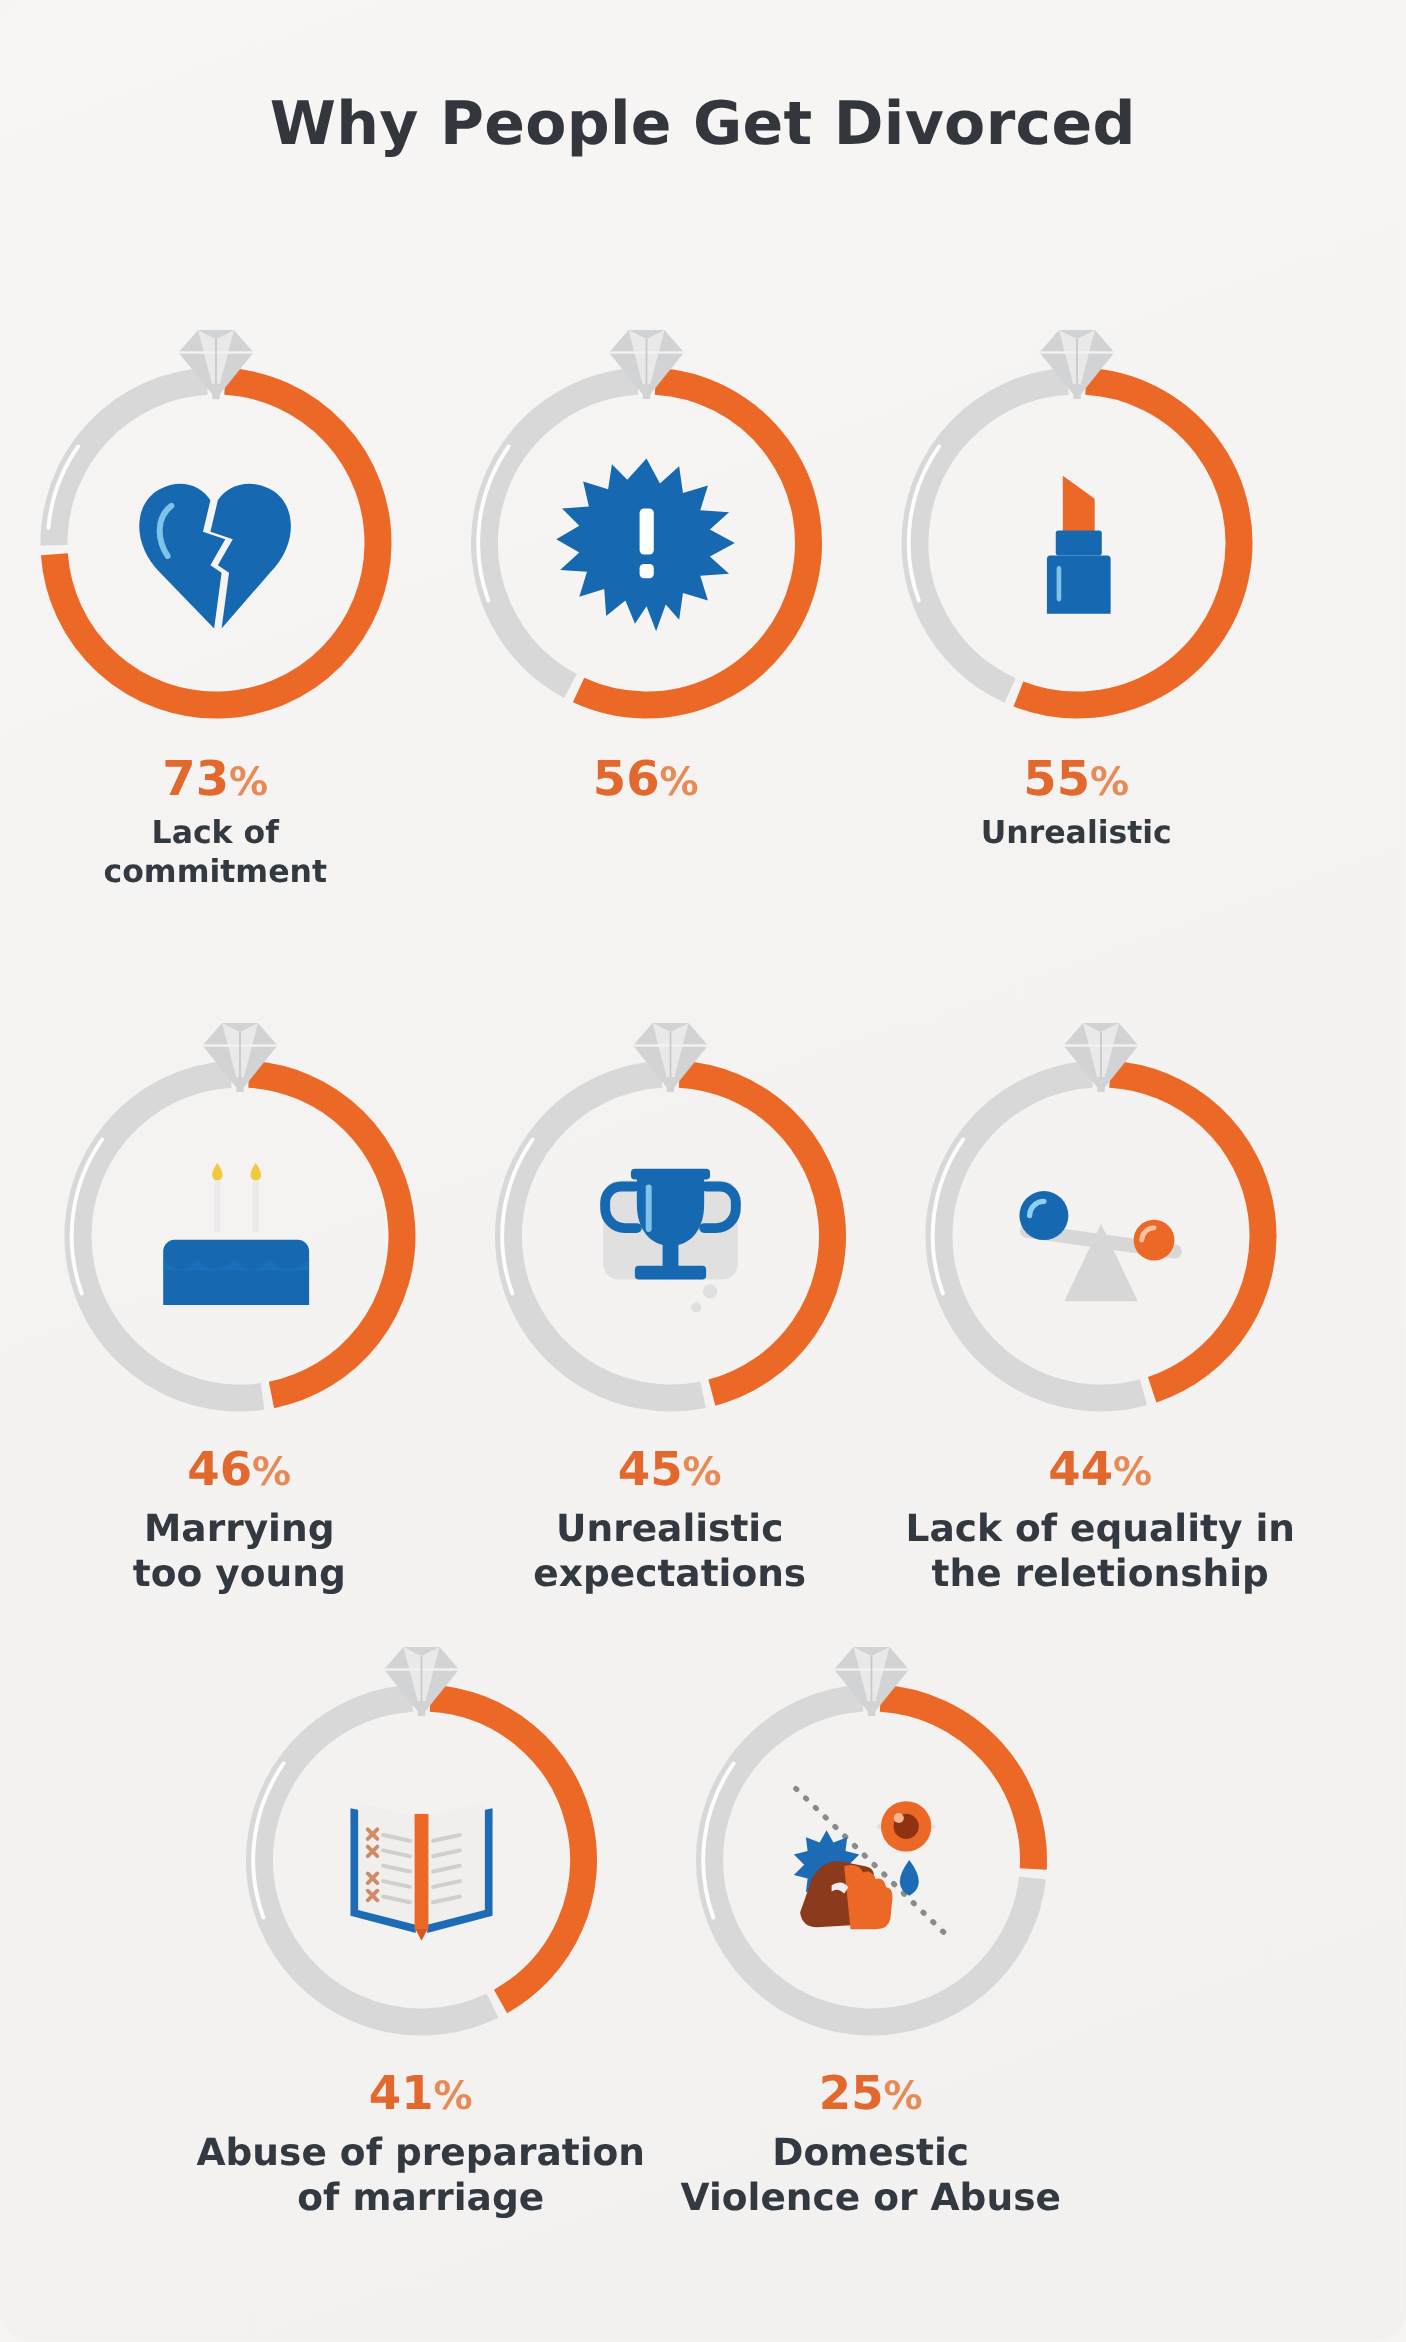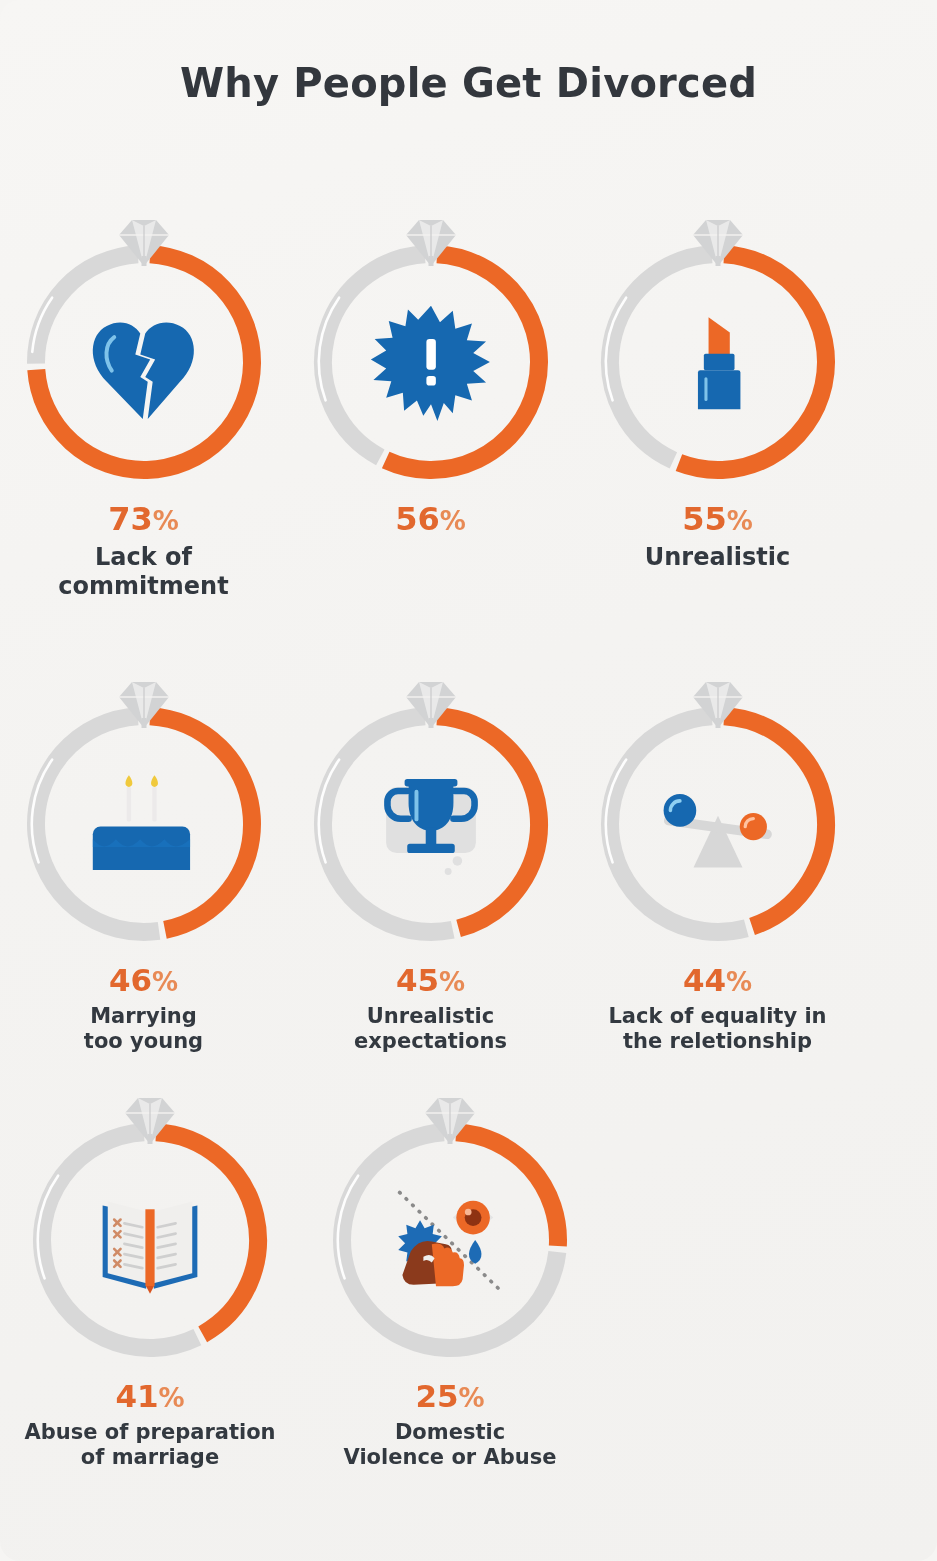--- a/index.html
+++ b/index.html
@@ -36,23 +36,24 @@
     color: #33373d;
     font-family: "DejaVu Sans", sans-serif;
   }
 
   
   .row {
     position: absolute;
     left: 0;
     width: 861px;
     display: flex;
+    justify-content: center;
   }
   .row-1 { top: 178px; }
-  .row-2 { top: 640px; }
+  .row-2 { top: 640px; padding-left: 16px; }
   .row-3 { top: 1056px; }
 
   .cell {
     width: 290px;
     display: flex;
     flex-direction: column;
     align-items: center;
   }
   .row-3 .cell { width: 300px; }
 
@@ -92,29 +93,29 @@
   .pct {
     font-size: 32px;
     font-weight: bold;
     color: #e2682e;
     font-family: "DejaVu Sans", sans-serif;
     display: block;
     margin-bottom: 4px;
   }
   .pct .sym { font-size: 26px; color: #e88a55; }
   .label {
-    font-size: 24px;
+    font-size: 21px;
     font-weight: bold;
     color: #333940;
     font-family: "DejaVu Sans", sans-serif;
     display: block;
     white-space: pre-line;
   }
   .row-2 .pct, .row-3 .pct { font-size: 31px; }
-  .row-2 .label, .row-3 .label { font-size: 21px; }
+  .row-2 .label, .row-3 .label { font-size: 25px; }
 </style>
 </head>
 <body>
 
 <div id="infographic">
 
   <div class="page-title">Why People Get Divorced</div>
 
   <div class="row row-1">
       <div class="cell">

